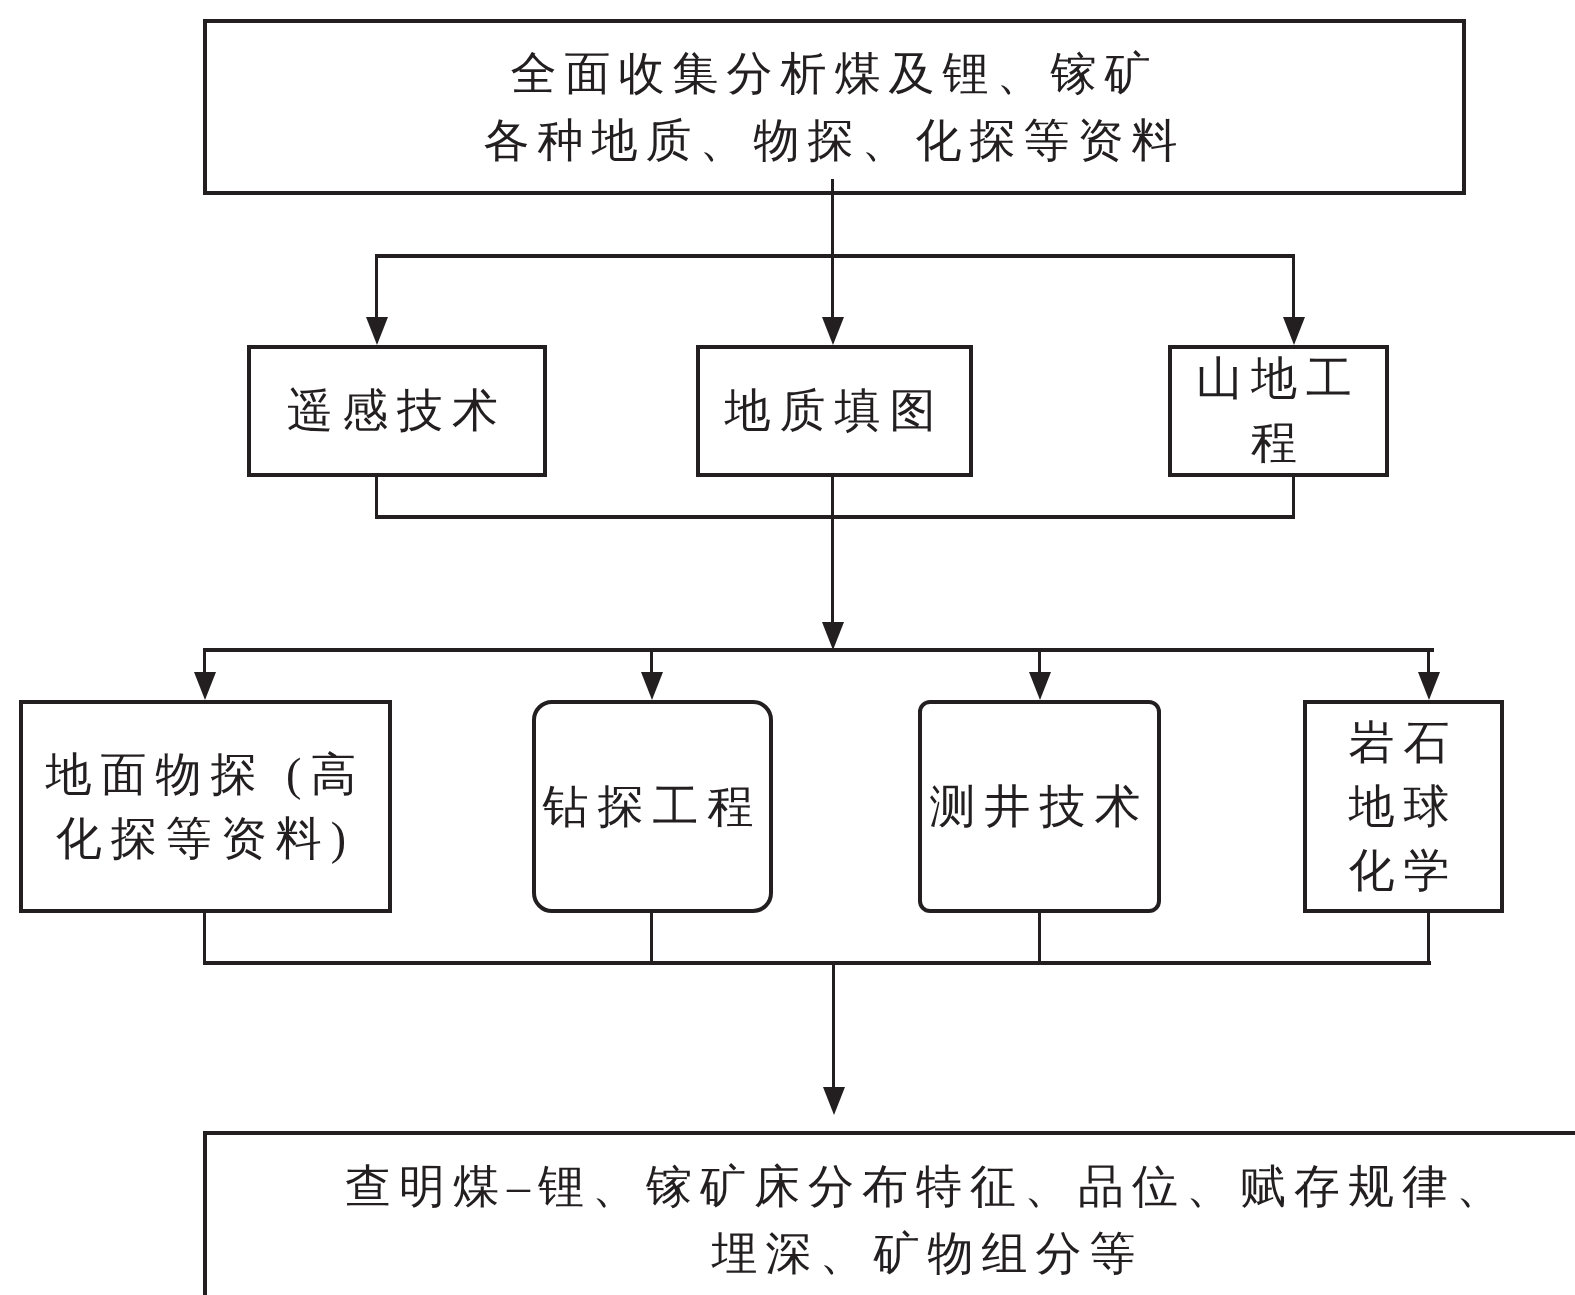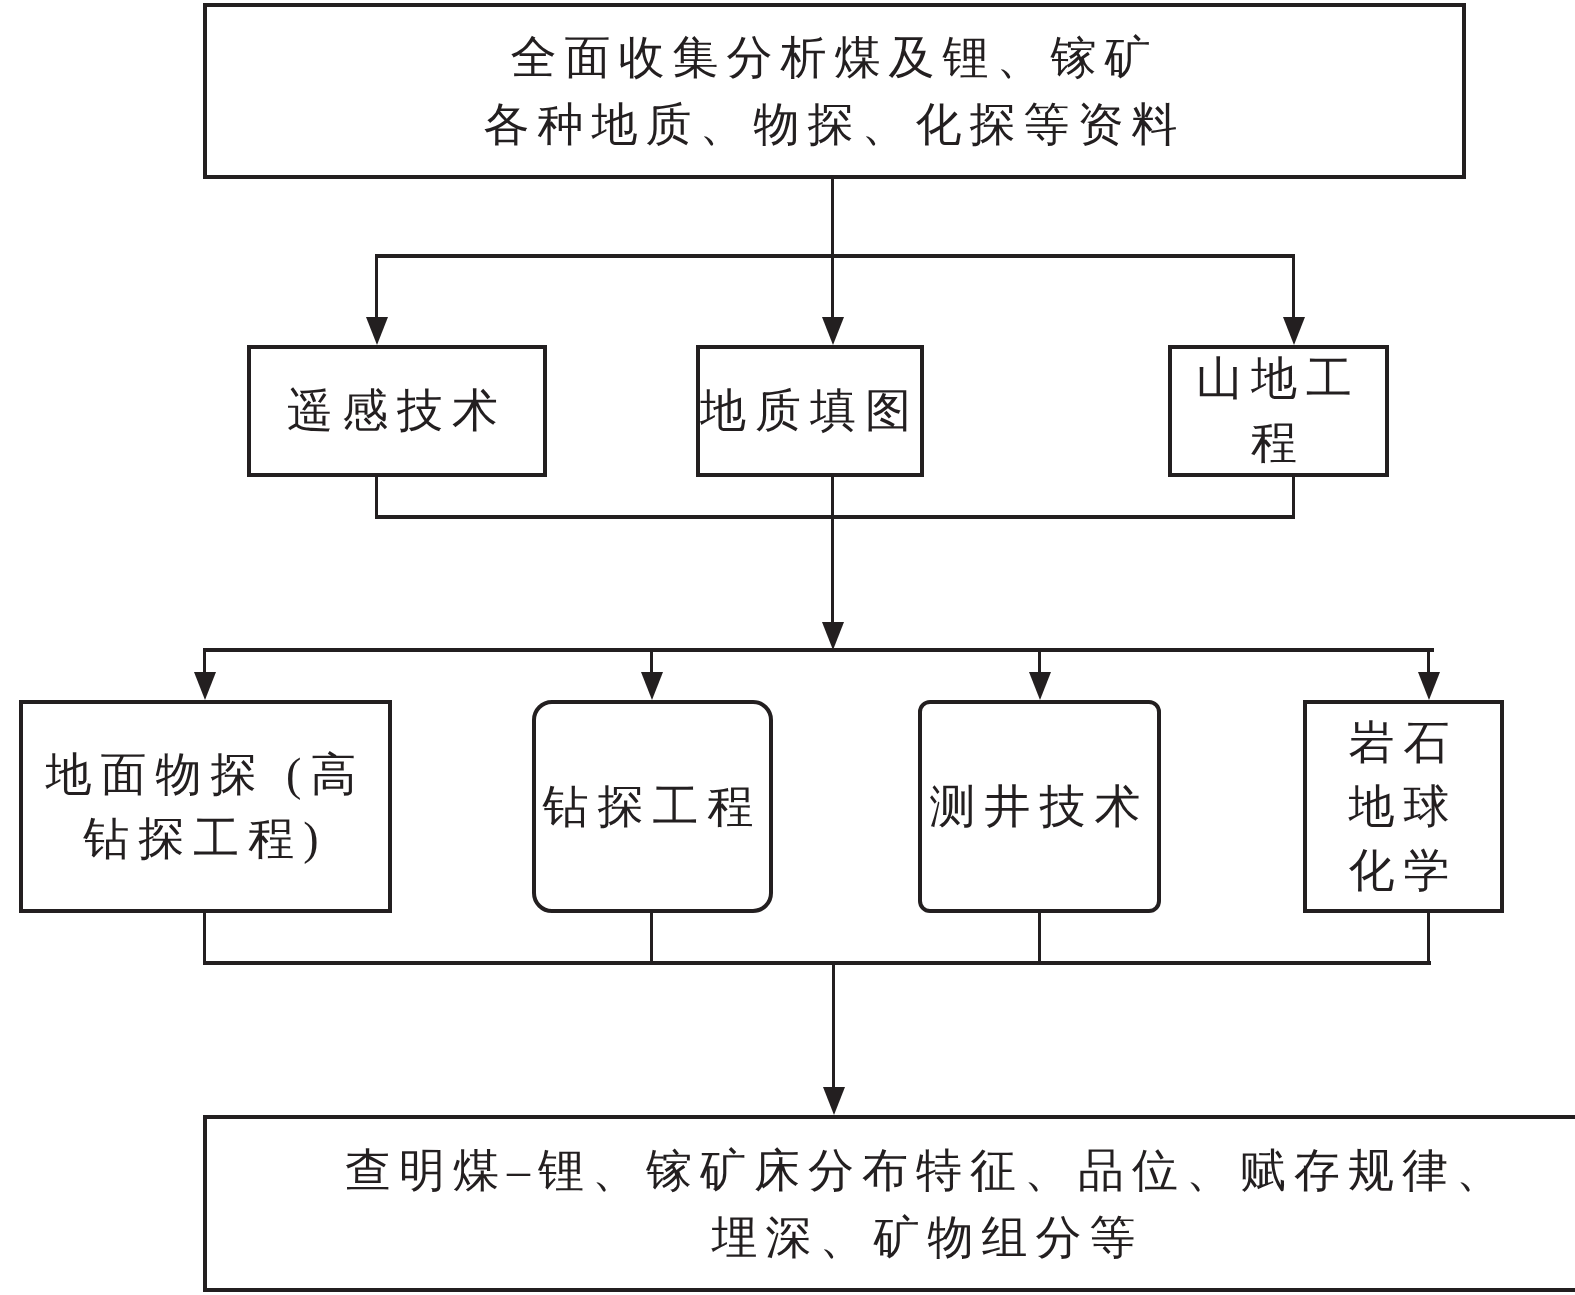--- a/index.html
+++ b/index.html
@@ -17,36 +17,36 @@
     position: absolute;
     border: 4px solid #231f20;
     background: #ffffff;
     display: flex;
     align-items: center;
     justify-content: center;
     text-align: center;
     white-space: pre-line;
     color: #231f20;
   }
-  .fs-banner { font-size: 46px; line-height: 67px; letter-spacing: 8px; }
+  .fs-banner { font-size: 46px; line-height: 67px; letter-spacing: 8px; margin-top: 16px; }
   .fs-node   { font-size: 46px; line-height: 64px; letter-spacing: 9px; }
   .vline { position: absolute; width: 3px; background: #231f20; }
   .hline { position: absolute; height: 4px; background: #231f20; }
   .arrow {
     position: absolute;
     width: 0; height: 0;
     border-left: 11px solid transparent;
     border-right: 11px solid transparent;
     border-top: 28px solid #231f20;
   }
 
   
   .box-top      { left: 203px;  top: 3px;    width: 1263px; height: 176px; }
   .box-r2a      { left: 247px;  top: 345px;  width: 300px;  height: 132px; }
-  .box-r2b      { left: 696px;  top: 345px;  width: 228px;  height: 132px; }
+  .box-r2b      { left: 696px;  top: 345px;  width: 277px;  height: 132px; }
   .box-r2c      { left: 1168px; top: 345px;  width: 221px;  height: 132px; }
   .box-r3a      { left: 19px;   top: 700px;  width: 373px;  height: 213px; }
   .box-r3b      { left: 532px;  top: 700px;  width: 241px;  height: 213px; border-radius: 20px; }
   .box-r3c      { left: 918px;  top: 700px;  width: 243px;  height: 213px; border-radius: 12px; }
   .box-r3d      { left: 1303px; top: 700px;  width: 201px;  height: 213px; }
   .box-bottom   { left: 203px;  top: 1115px; width: 1449px; height: 177px; }
 
   
   .v-top-mid    { left: 831px;  top: 179px; height: 143px; }
   .h-dist-1     { left: 375px;  top: 254px; width: 920px; }
@@ -88,21 +88,21 @@
 <div class="canvas">
 
   <div class="node fs-banner box-top">全面收集分析煤及锂、镓矿
 各种地质、物探、化探等资料</div>
 
   <div class="node fs-node box-r2a">遥感技术</div>
   <div class="node fs-node box-r2b">地质填图</div>
   <div class="node fs-node box-r2c">山地工程</div>
 
   <div class="node fs-node box-r3a">地面物探 (高
-钻探工程)</div>
+化探等资料)</div>
   <div class="node fs-node box-r3b">钻探工程</div>
   <div class="node fs-node box-r3c">测井技术</div>
   <div class="node fs-node box-r3d">岩石
 地球
 化学</div>
 
   <div class="node fs-banner box-bottom">查明煤–锂、镓矿床分布特征、品位、赋存规律、
 埋深、矿物组分等</div>
 
   <div class="vline v-top-mid"></div>

